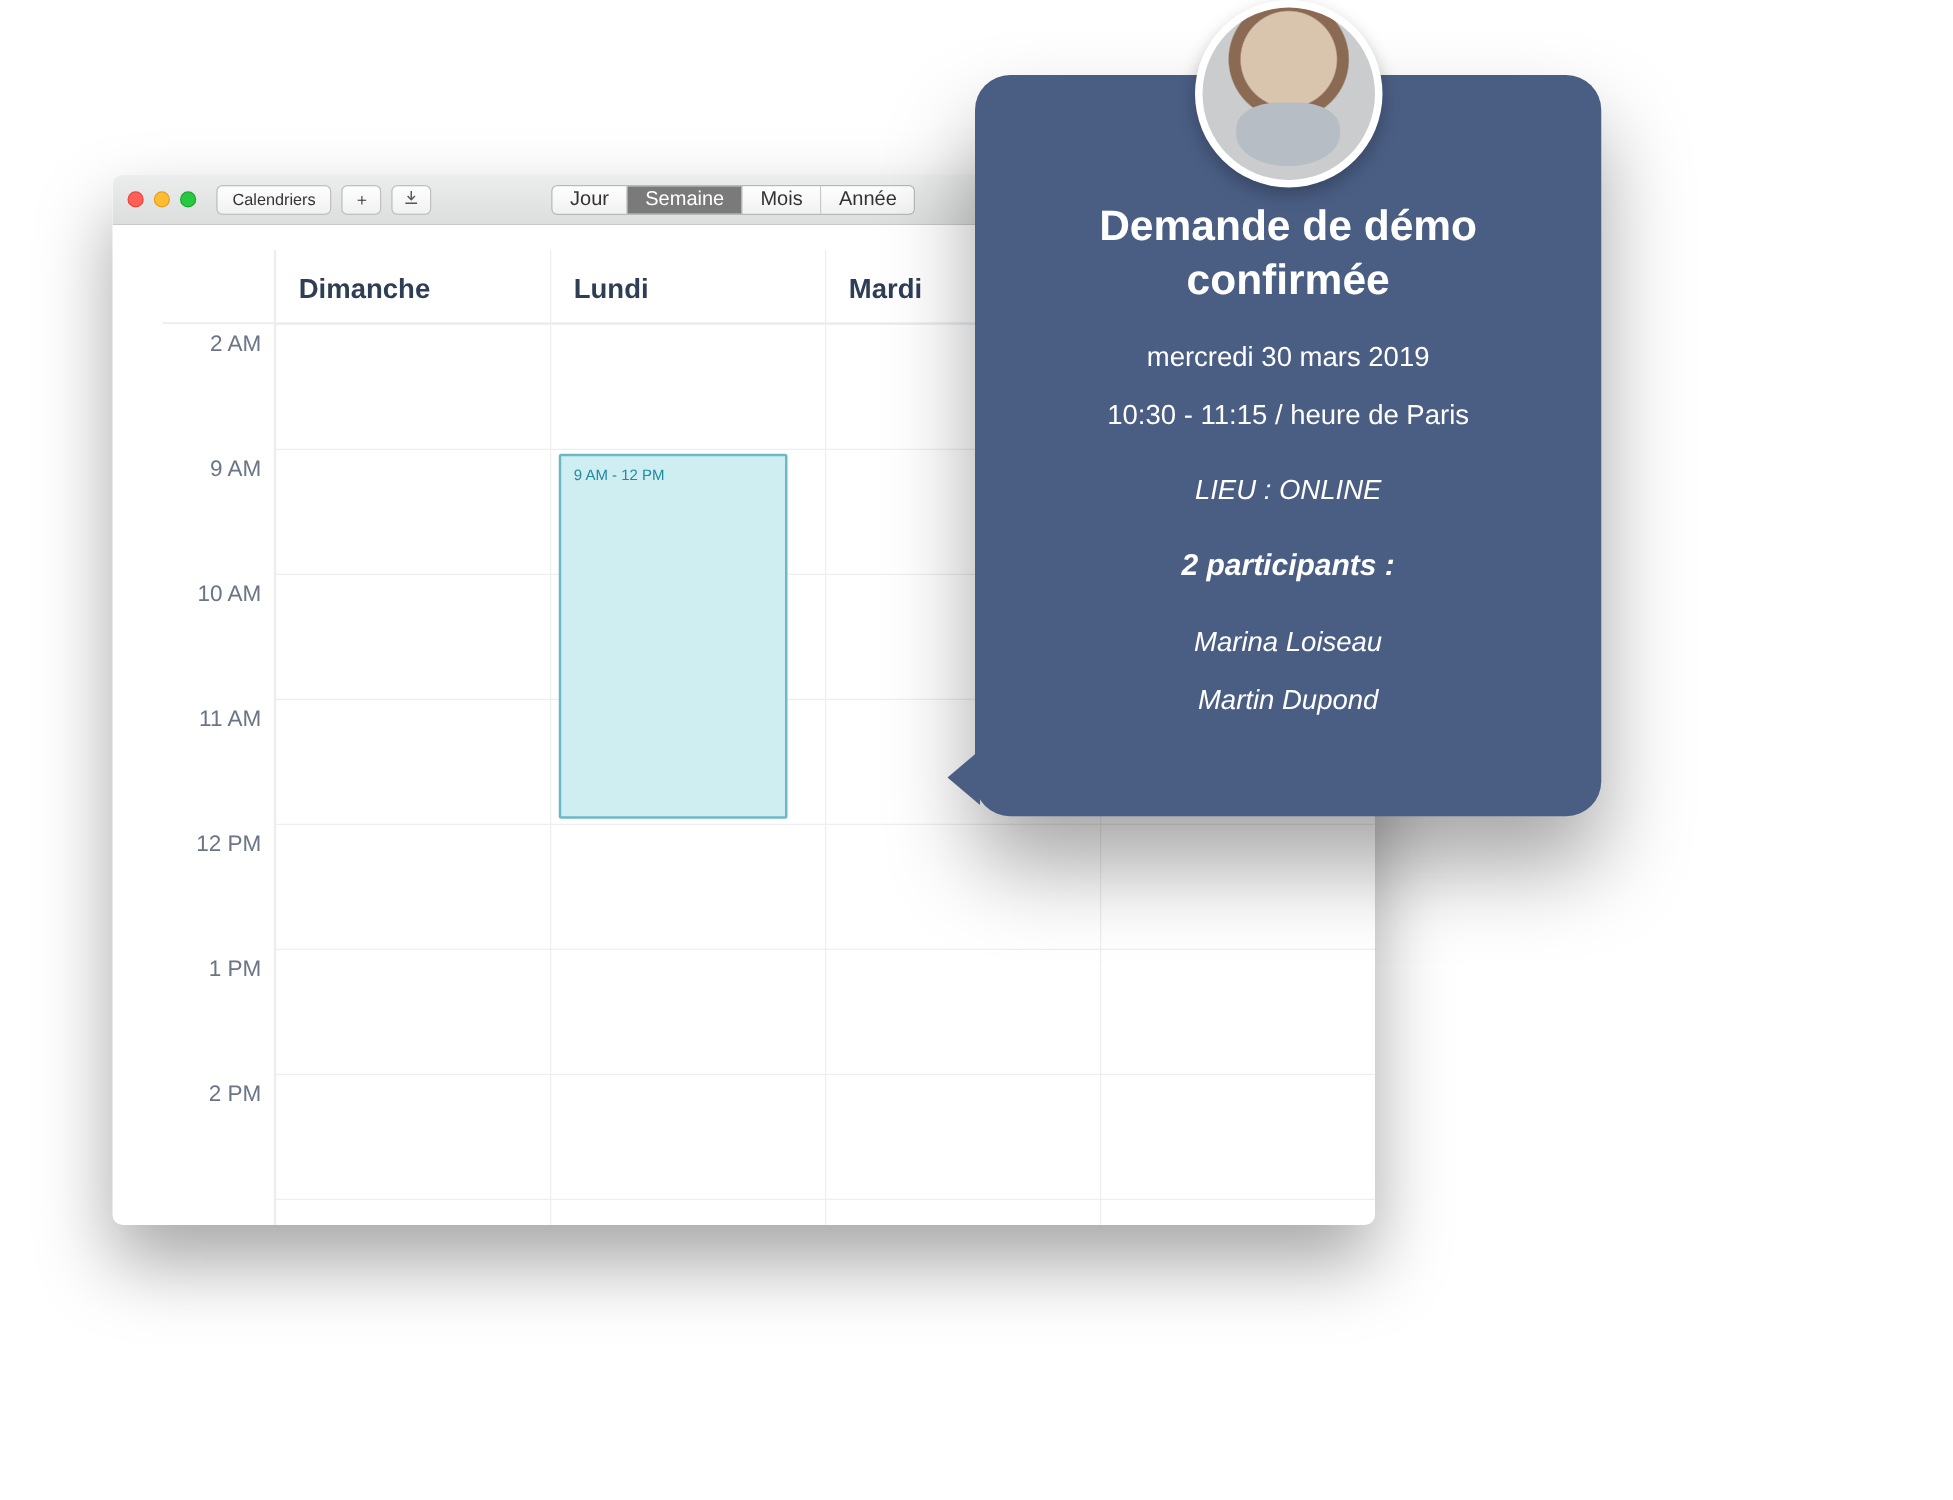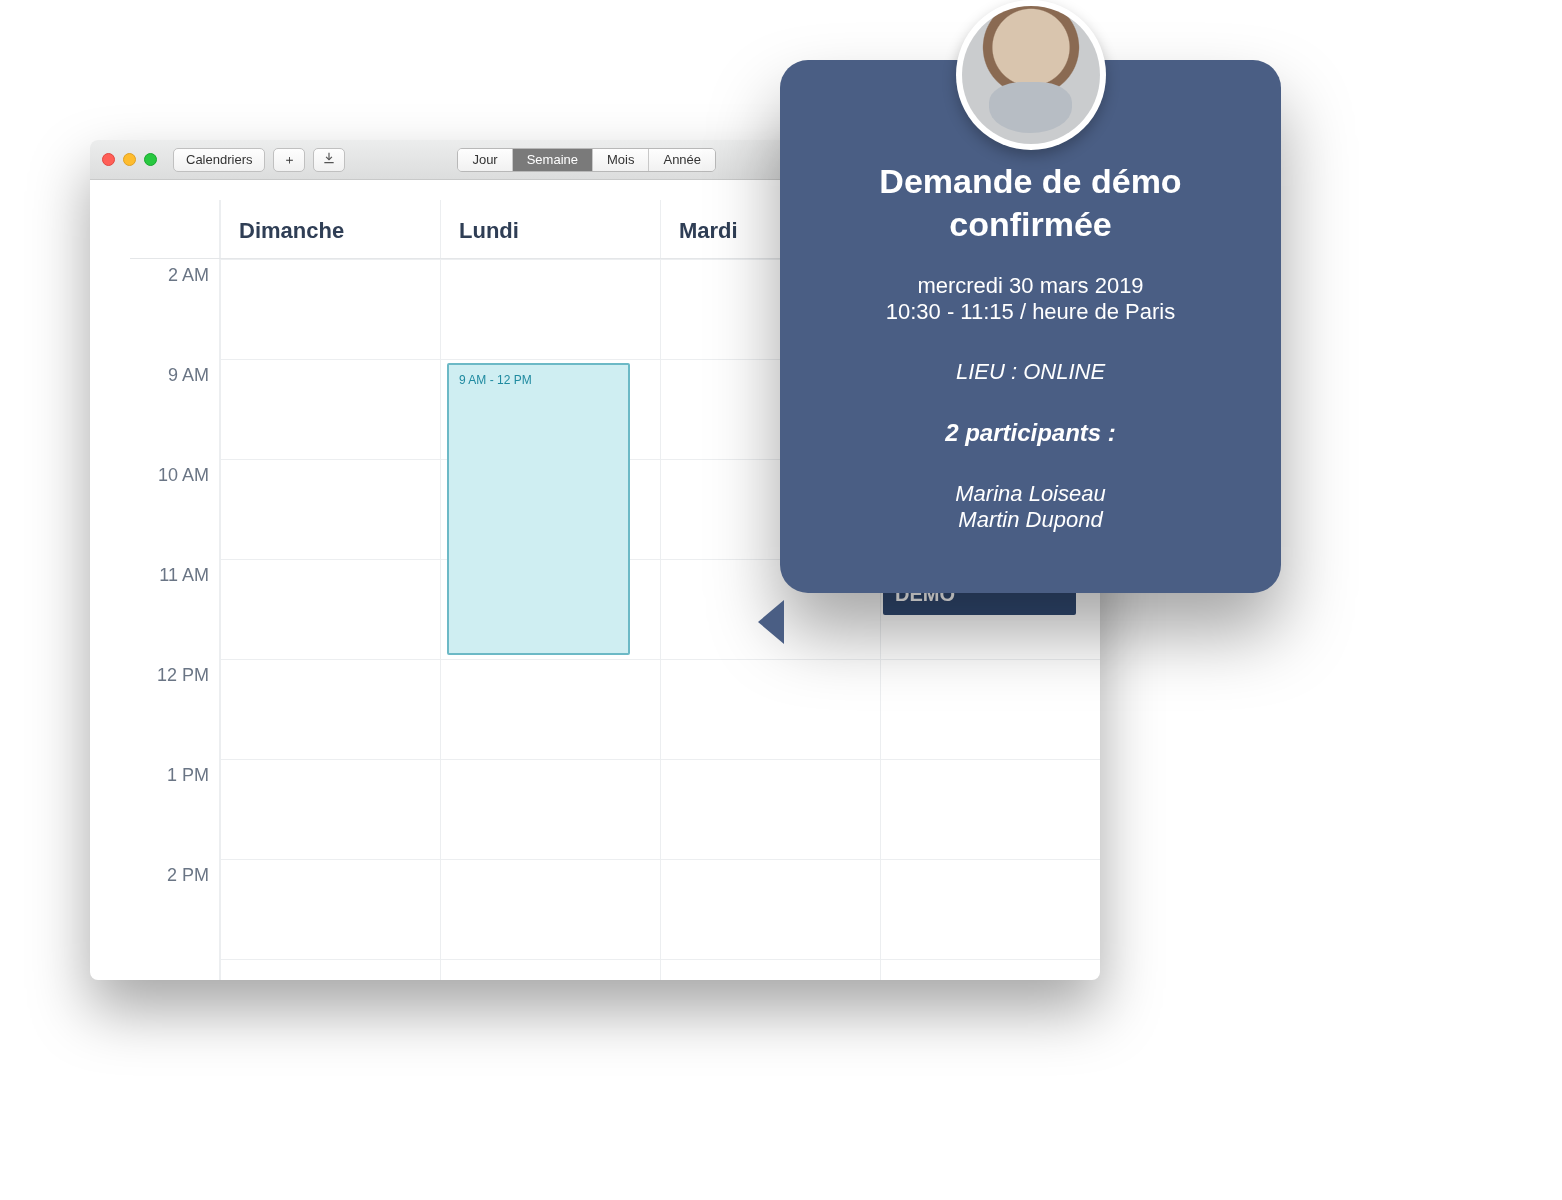--- a/index.html
+++ b/index.html
@@ -55,21 +55,21 @@
     margin-left:auto;
     margin-right:auto;
     display:flex;
     border:1px solid #b8b8b8;
     border-radius:5px;
     overflow:hidden;
     height:24px;
   }
   .seg-item {
     padding:0 14px;
-    font-size:13px;
+    font-size:16px;
     display:flex;
     align-items:center;
     border-right:1px solid #c8c8c8;
     background: linear-gradient(#fefefe,#f1f1f1);
     color:#333;
   }
   .seg-item:last-child { border-right:none; }
   .seg-item.active { background:#7a7a7a; color:#fff;text-align:center; }
   .spacer-right { width: 260px; }
 
@@ -181,21 +181,21 @@
     left:20%; right:20%; top:55%; bottom:8%;
     background:#b7bdc4;
     border-radius:40% 40% 50% 50%;
   }
   .card h2 {
     font-size:34px;
     font-weight:700;
     line-height:1.25;
     margin-bottom:28px;
   }
-  .card .line { font-size:22px; margin:0 0; }
+  .card .line { font-size:22px; margin:20px 0; }
   .card .section { margin-top:34px;font-style:italic; }
   .card .strong { font-weight:700; font-size:24px; }
 </style>
 </head>
 <body>
 
 <div class="window">
   <div class="titlebar">
     <div class="traffic">
       <div class="dot red"></div>

